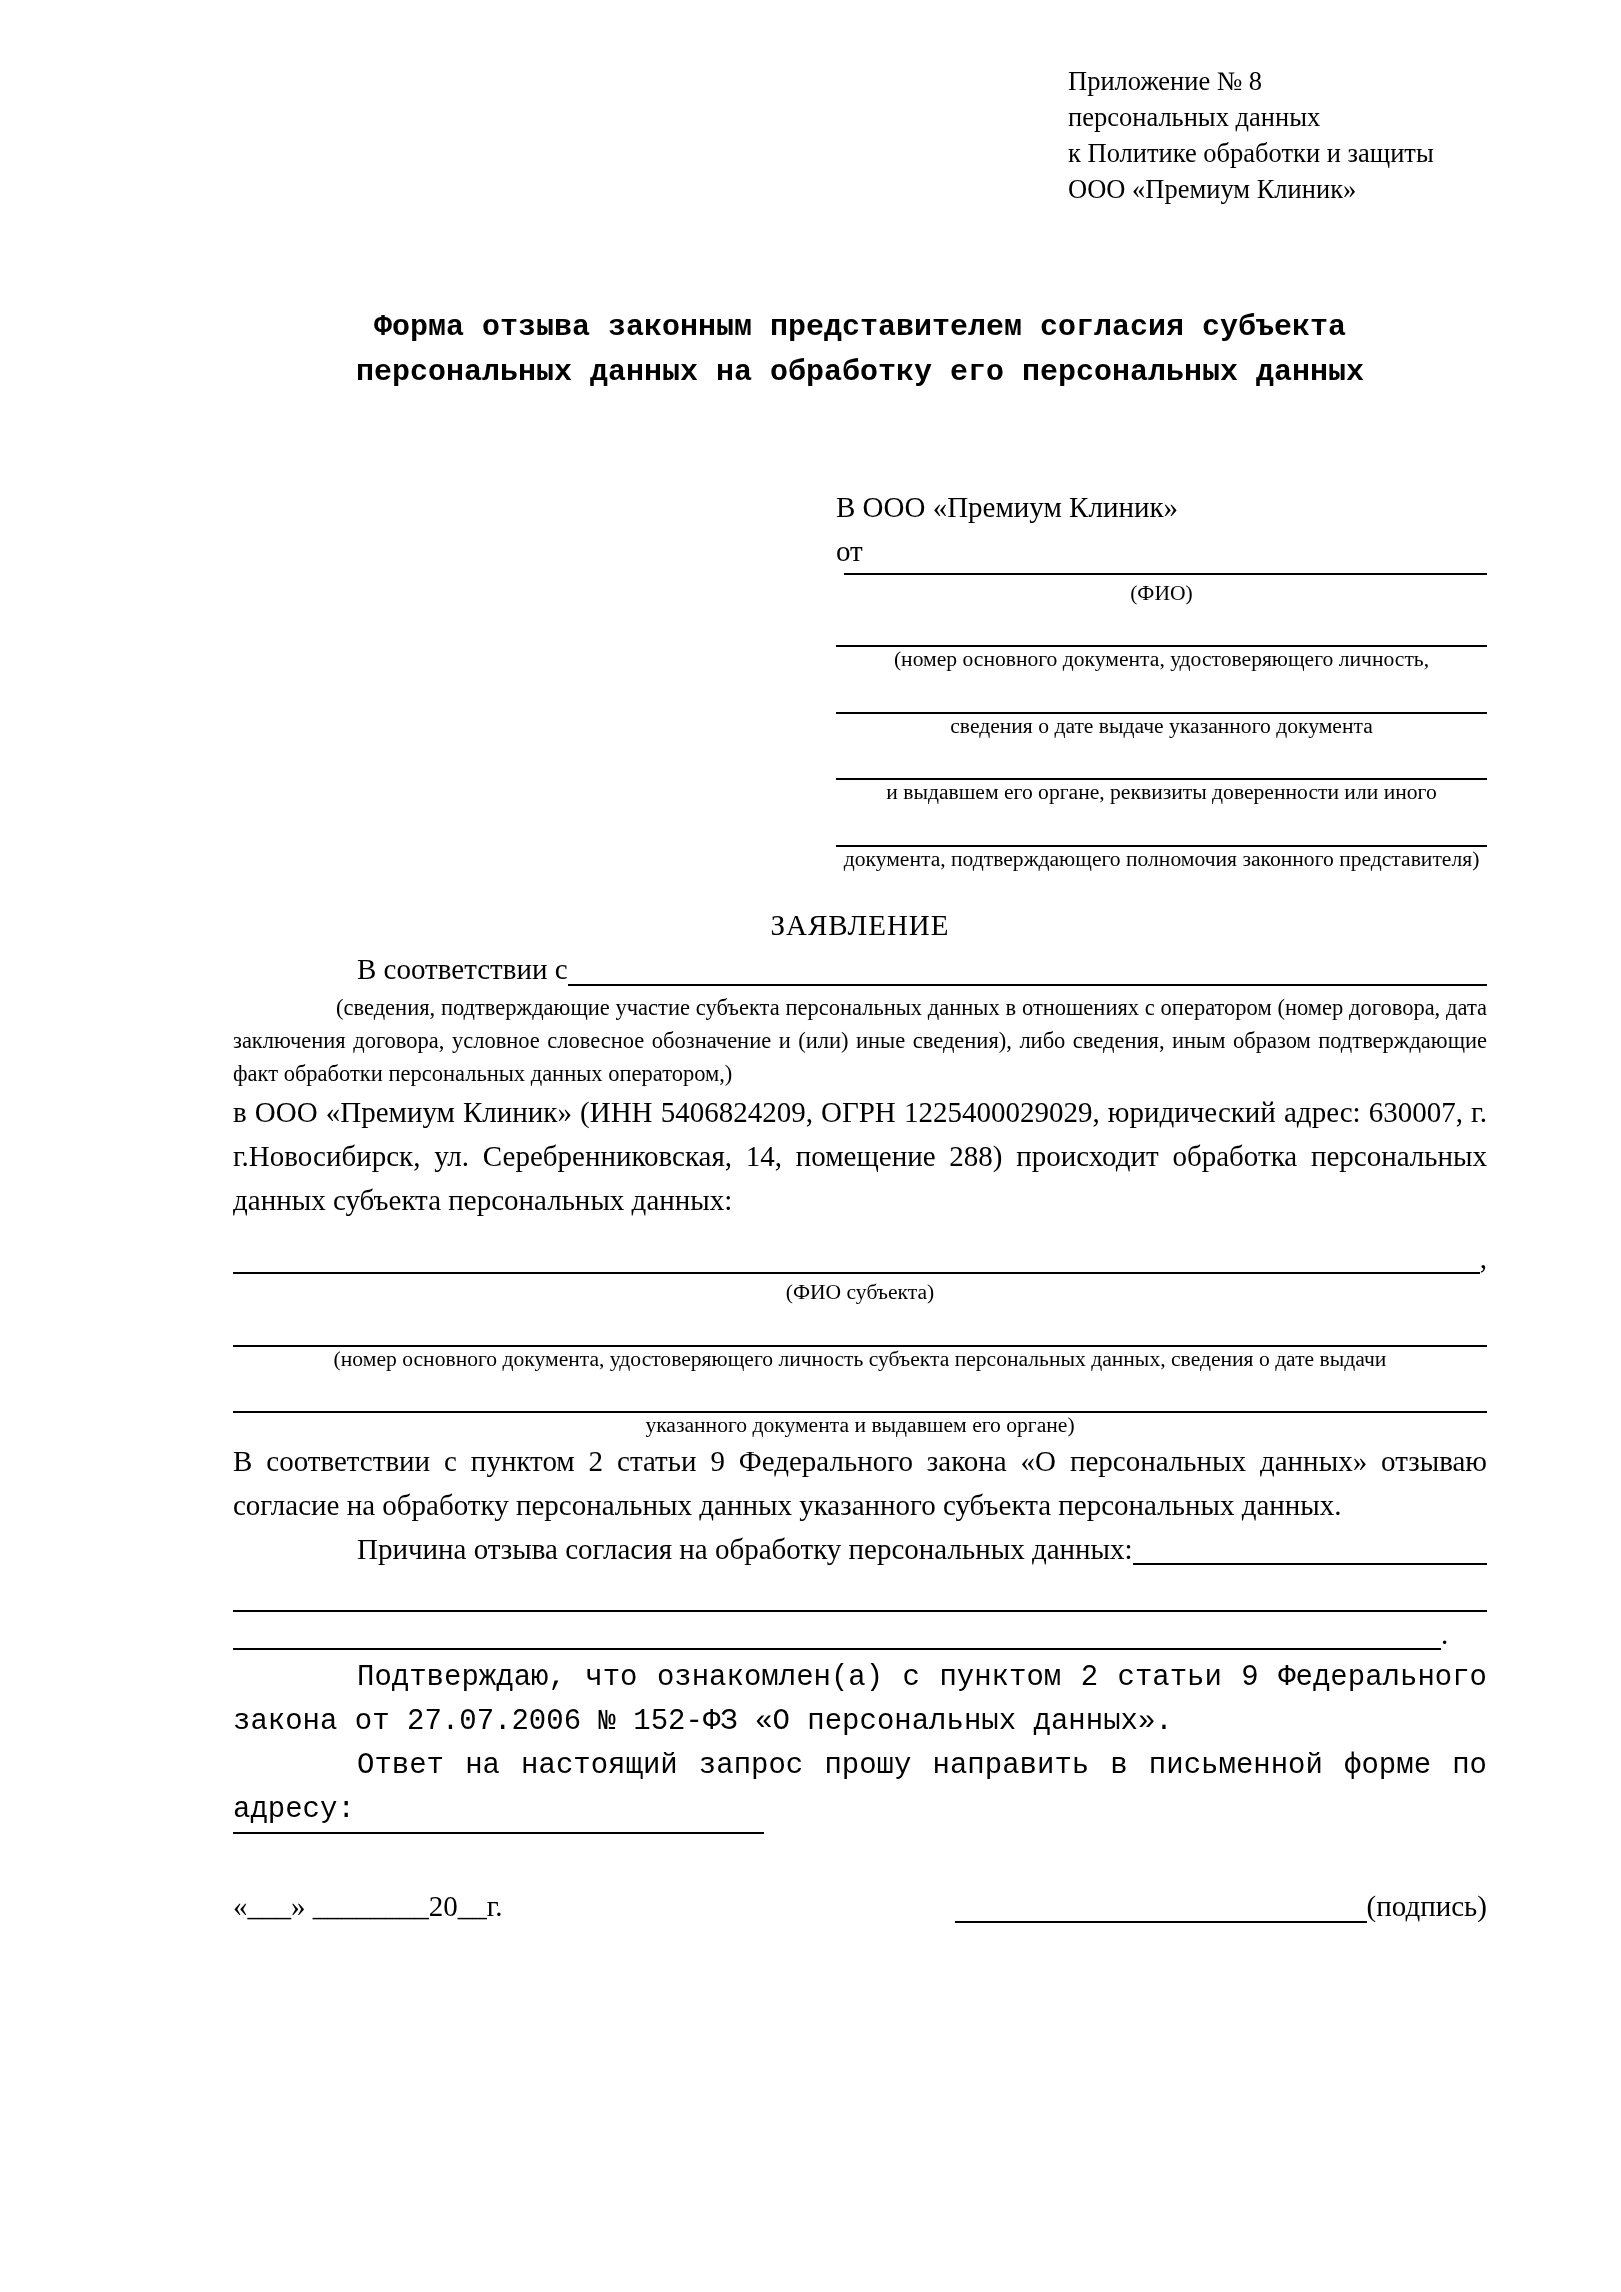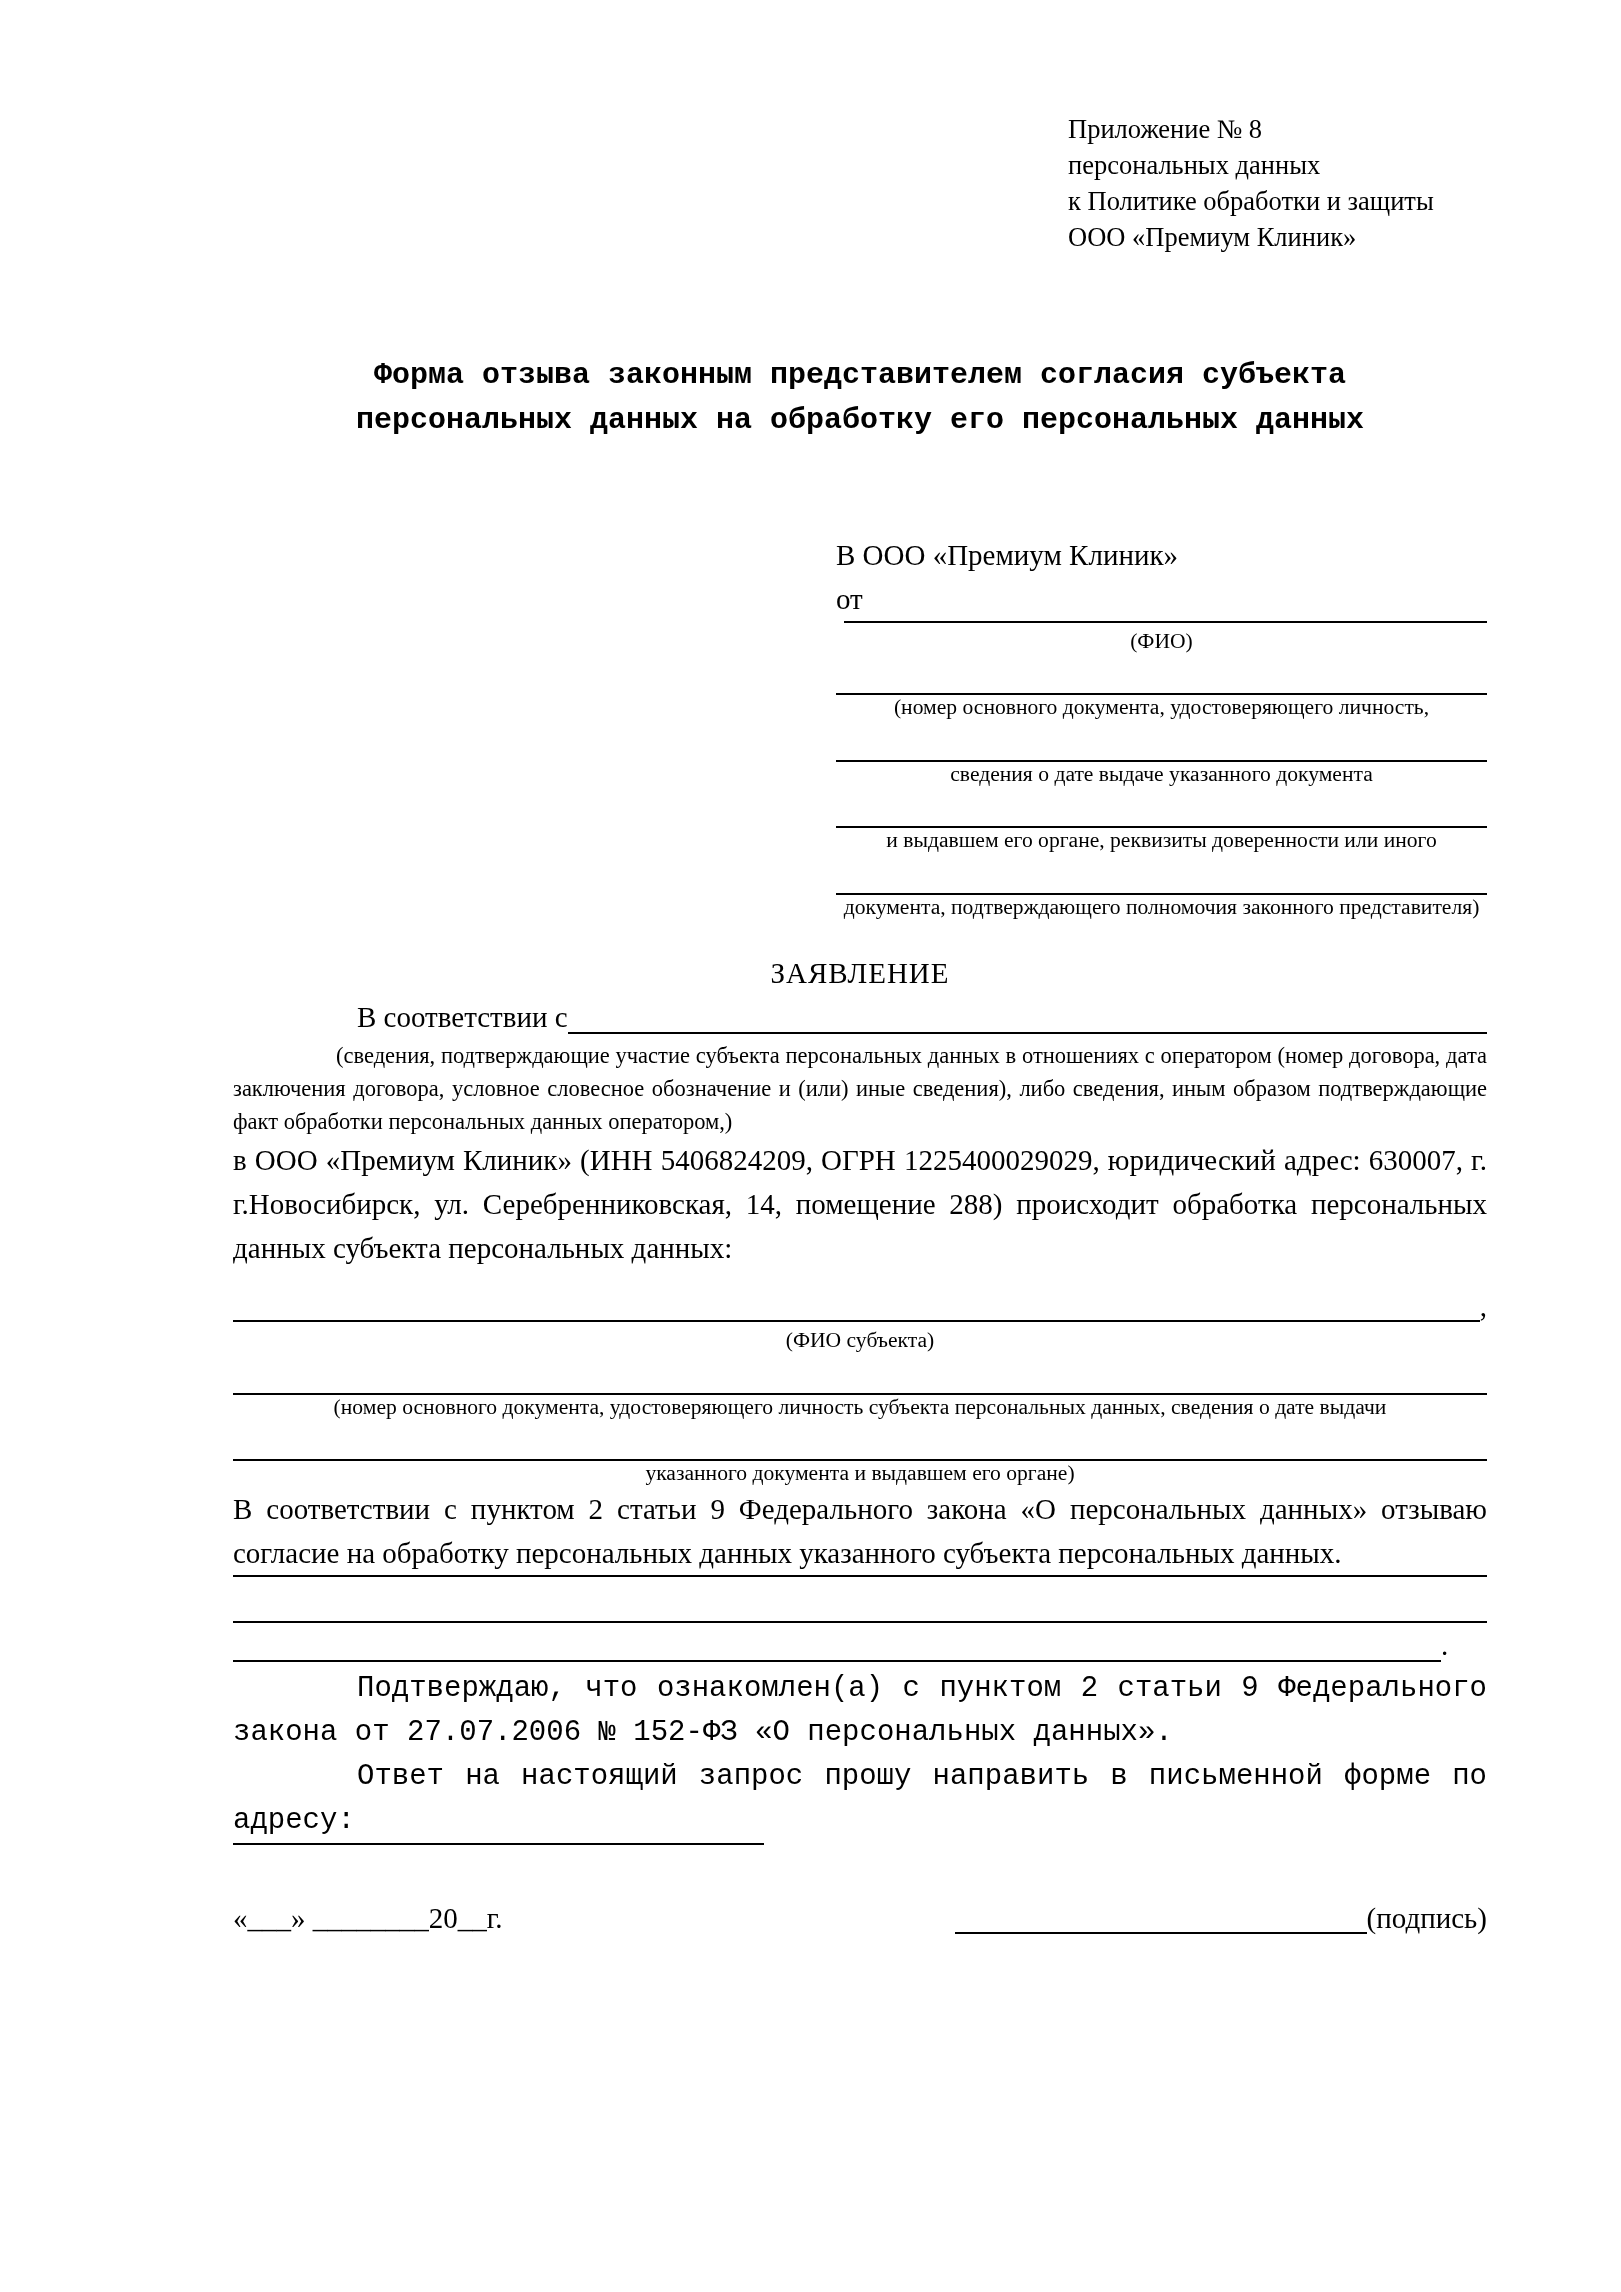--- a/index.html
+++ b/index.html
@@ -2,21 +2,21 @@
 <html lang="ru"><head>
 <meta charset="utf-8">
 <style>
   * { margin:0; padding:0; box-sizing:border-box; }
   html,body { background:#ffffff; }
   .page {
     position:relative;
     width:1621px; height:2293px;
     background:#ffffff; color:#000000;
     font-family:"Liberation Serif","DejaVu Serif",serif;
-    padding:111px 134px 0 233px;
+    padding:63px 134px 0 233px;
     overflow:hidden;
   }
   
   .appendix { margin-left:835px; font-size:26.5px; line-height:36px; }
   
   .doc-title { margin-top:98px; text-align:center; font-weight:700; font-size:30px; line-height:45px;font-family:Liberation Mono, monospace; }
   
   .recipient { margin-top:90px; margin-left:603px; font-size:29px; line-height:44px; }
   .flexrow { display:flex;flex-direction:column; }
   .fill { flex:1 1 auto; border-bottom:2.9px solid #000; margin-bottom:5.9px; }
@@ -98,20 +98,21 @@
 
   <div class="blank"></div>
   <div class="cap">(номер основного документа, удостоверяющего личность субъекта персональных данных, сведения о дате выдачи</div>
 
   <div class="blank"></div>
   <div class="cap">указанного документа и выдавшем его органе)</div>
 
   <div class="body-p">В соответствии с пунктом 2 статьи 9 Федерального закона «О персональных данных» отзываю согласие на обработку персональных данных указанного субъекта персональных данных.</div>
 
   <div class="row-fill">
+    <span class="label pad-ind">Причина отзыва согласия на обработку персональных данных:</span>
     <span class="fill"></span>
   </div>
 
   <div class="blank"></div>
   <div class="uline-row">
     <span class="dot-fill"></span>
     <span class="tail">.</span>
   </div>
 
   <div class="body-p ind">Подтверждаю, что ознакомлен(а) с пунктом 2 статьи 9 Федерального закона от 27.07.2006 № 152-ФЗ «О персональных данных».</div>

